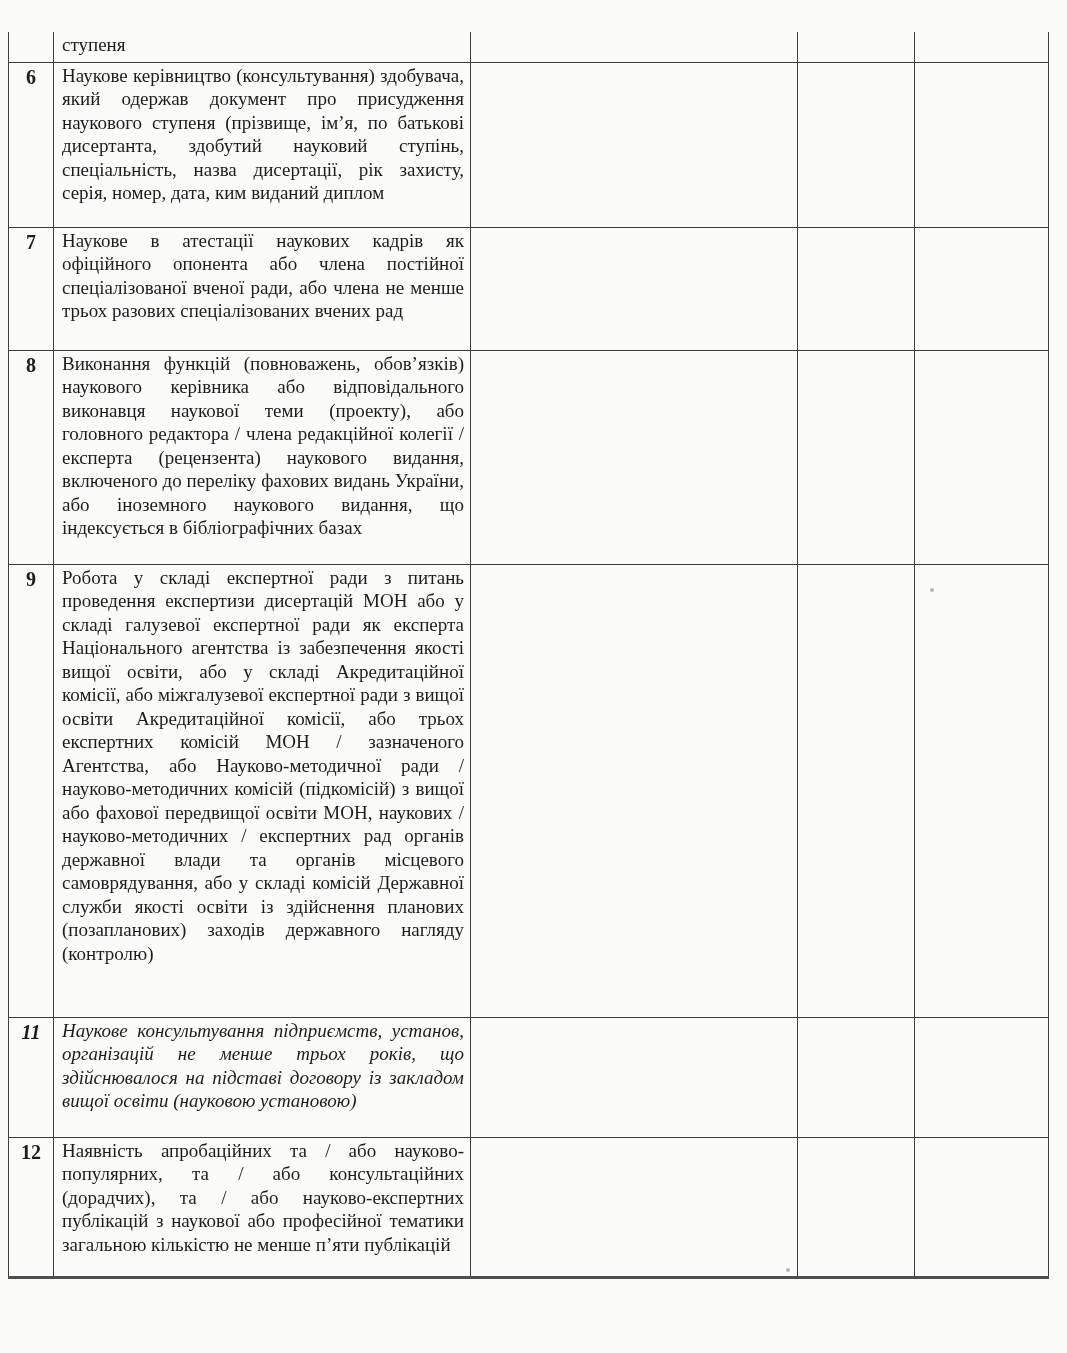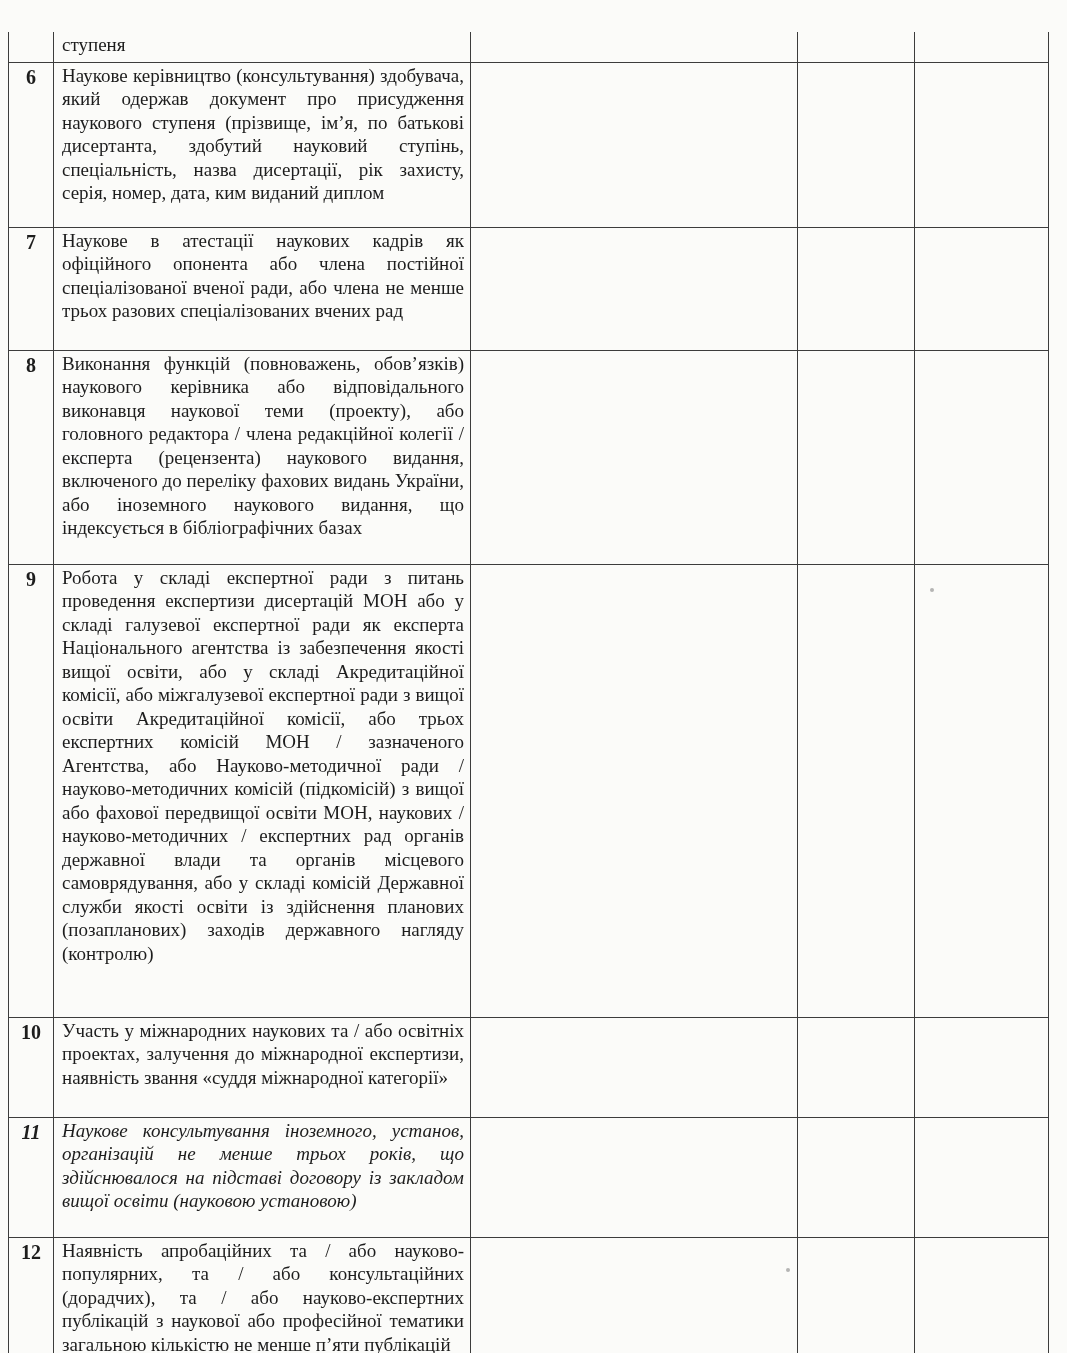--- a/index.html
+++ b/index.html
@@ -124,31 +124,24 @@
       </tr>
 
       <tr class="row-h9">
         <td class="num">9</td>
         <td class="desc">Робота у складі експертної ради з питань проведення експертизи дисертацій МОН або у складі галузевої експертної ради як експерта Національного агентства із забезпечення якості вищої освіти, або у складі Акредитаційної комісії, або міжгалузевої експертної ради з вищої освіти Акредитаційної комісії, або трьох експертних комісій МОН / зазначеного Агентства, або Науково-методичної ради / науково-методичних комісій (підкомісій) з вищої або фахової передвищої освіти МОН, наукових / науково-методичних / експертних рад органів державної влади та органів місцевого самоврядування, або у складі комісій Державної служби якості освіти із здійснення планових (позапланових) заходів державного нагляду (контролю)</td>
         <td></td>
         <td></td>
         <td></td>
       </tr>
 
-      <tr class="row-h10">
-        <td class="num">10</td>
-        <td class="desc">Участь у міжнародних наукових та / або освітніх проектах, залучення до міжнародної експертизи, наявність звання «суддя міжнародної категорії»</td>
-        <td></td>
-        <td></td>
-        <td></td>
-      </tr>
 
       <tr class="row-h11">
         <td class="num">11</td>
-        <td class="desc">Наукове консультування іноземного, установ, організацій не менше трьох років, що здійснювалося на підставі договору із закладом вищої освіти (науковою установою)</td>
+        <td class="desc">Наукове консультування підприємств, установ, організацій не менше трьох років, що здійснювалося на підставі договору із закладом вищої освіти (науковою установою)</td>
         <td></td>
         <td></td>
         <td></td>
       </tr>
 
       <tr class="row-h12 row-last">
         <td class="num">12</td>
         <td class="desc">Наявність апробаційних та / або науково-популярних, та / або консультаційних (дорадчих), та / або науково-експертних публікацій з наукової або професійної тематики загальною кількістю не менше п’яти публікацій</td>
         <td></td>
         <td></td>

